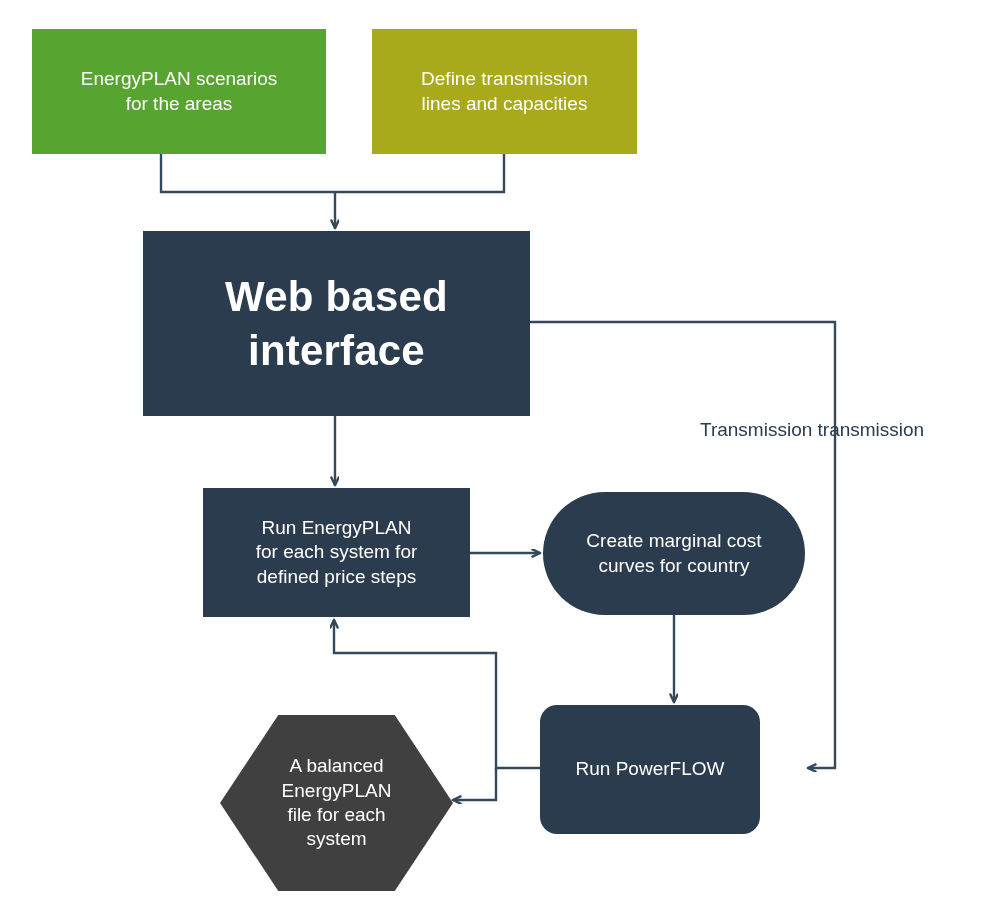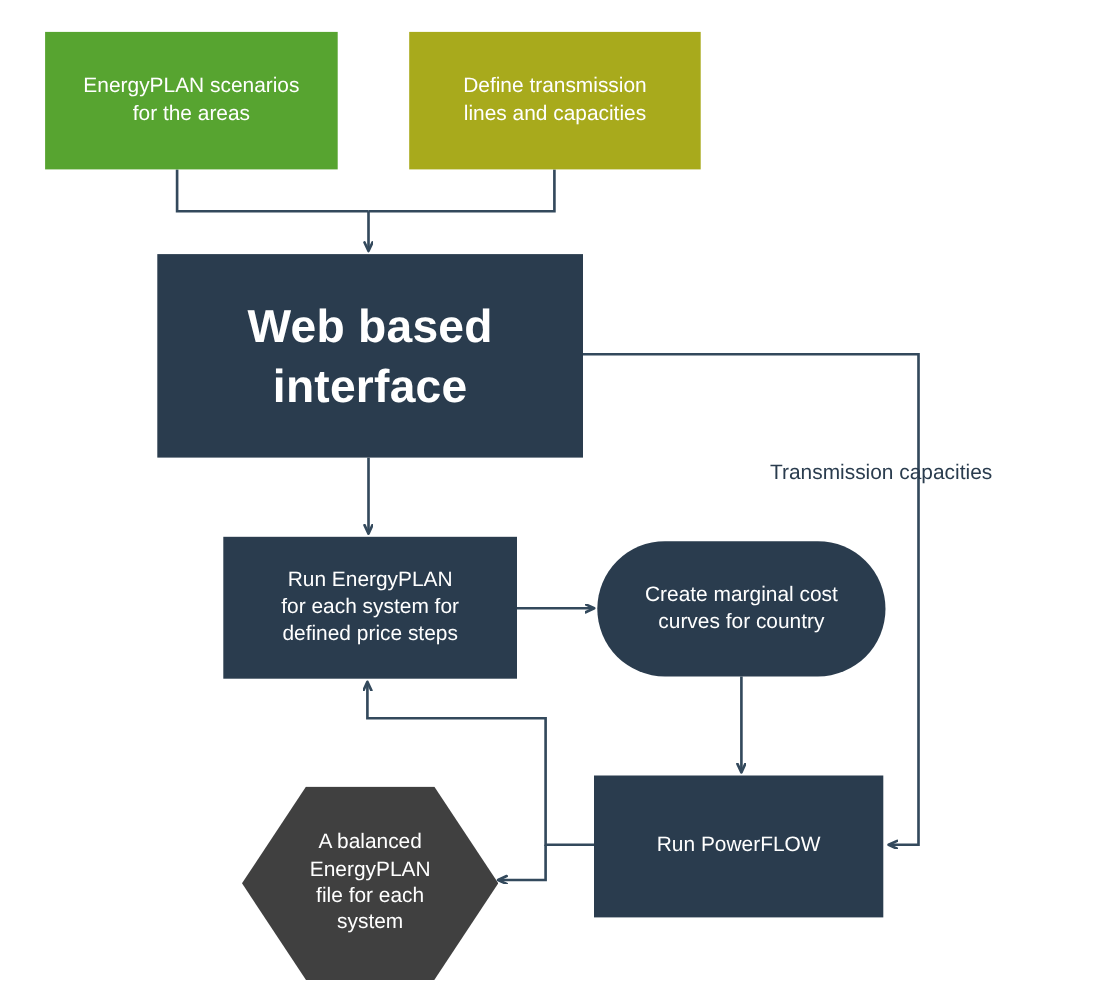--- a/index.html
+++ b/index.html
@@ -84,38 +84,38 @@
 
     <path d="M470,553 L540,553" marker-end="url(#arrow)"></path>
 
     <path d="M674,615 L674,702" marker-end="url(#arrow)"></path>
 
     <path d="M540,768 L496,768 L496,653 L334,653 L334,620" marker-end="url(#arrow)"></path>
 
     <path d="M496,768 L496,800 L453,800" marker-end="url(#arrow)"></path>
   </svg>
 
-  <div class="node node-green" style="left:41px; top:29px; width:266px; height:125px;">EnergyPLAN scenarios
+  <div class="node node-green" style="left:32px; top:29px; width:294px; height:125px;">EnergyPLAN scenarios
 for the areas</div>
 
   <div class="node node-olive" style="left:372px; top:29px; width:265px; height:125px;">Define transmission
 lines and capacities</div>
 
   <div class="node node-navy-hero" style="left:143px; top:231px; width:387px; height:185px;">Web based
 interface</div>
 
   <div class="node node-stadium" style="left:543px; top:492px; width:262px; height:123px;">Create marginal cost
 curves for country</div>
 
   <div class="node node-navy" style="left:203px; top:488px; width:267px; height:129px;">Run EnergyPLAN
 for each system for
 defined price steps</div>
 
-  <div class="node node-navy" style="left:540px; top:705px; width:263px; height:129px;">Run PowerFLOW</div>
+  <div class="node node-navy" style="left:540px; top:705px; width:220px; height:129px;border-radius:17px;">Run PowerFLOW</div>
 
   <div class="node node-hex" style="left:220px; top:715px; width:233px; height:176px;">A balanced
 EnergyPLAN
 file for each
 system</div>
 
-  <div class="edge-label" style="left:700px; top:419px;">Transmission capacities</div>
+  <div class="edge-label" style="left:700px; top:419px;">Transmission transmission</div>
 
 </div>
 
 </body></html>

